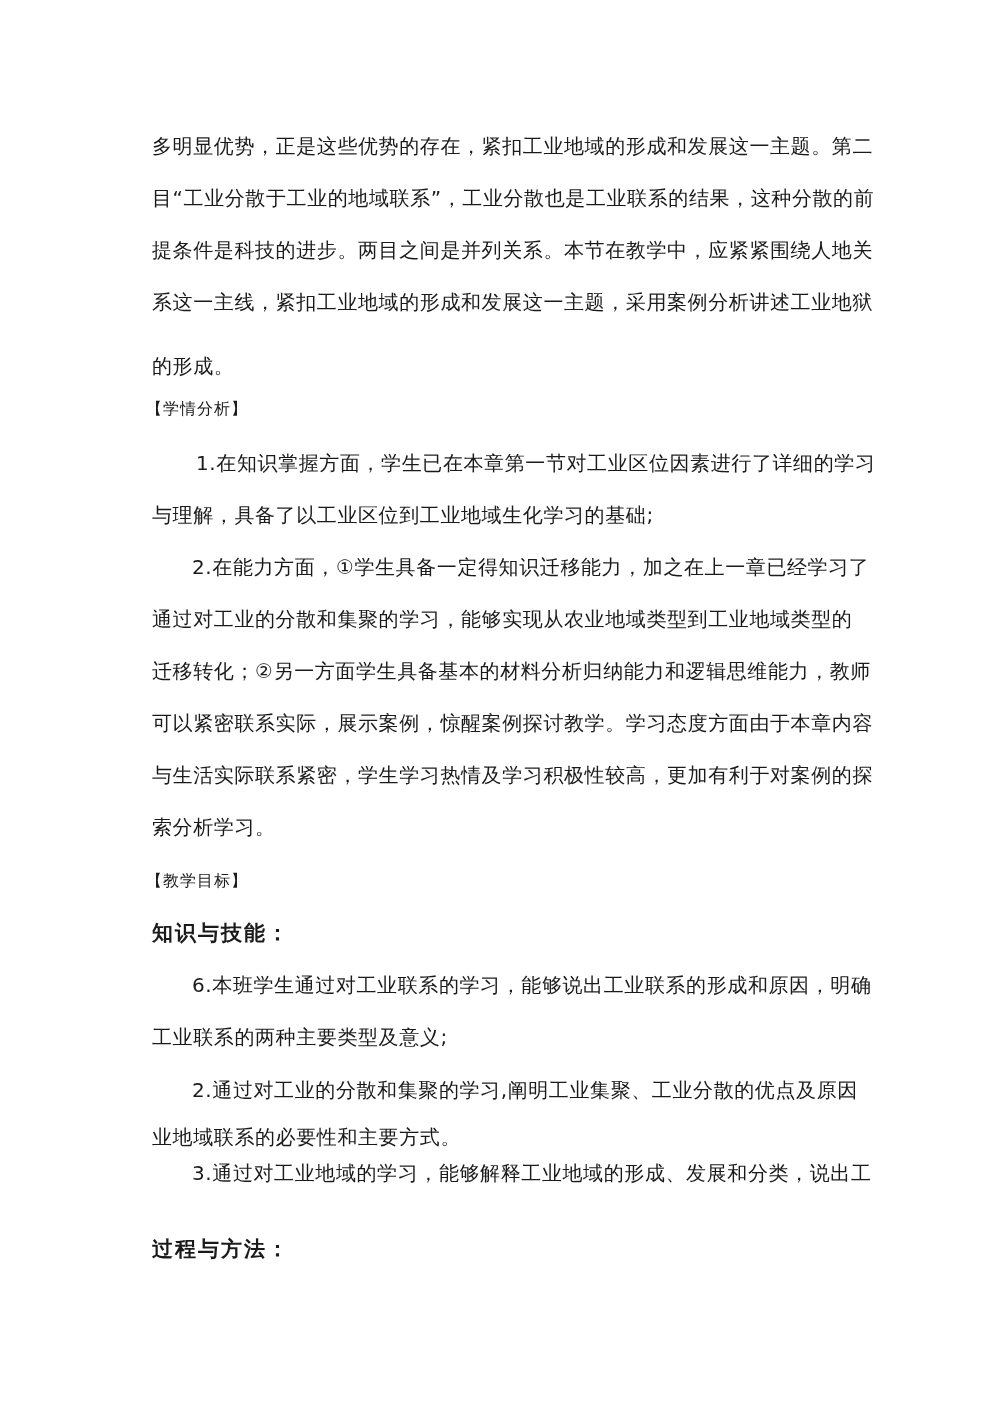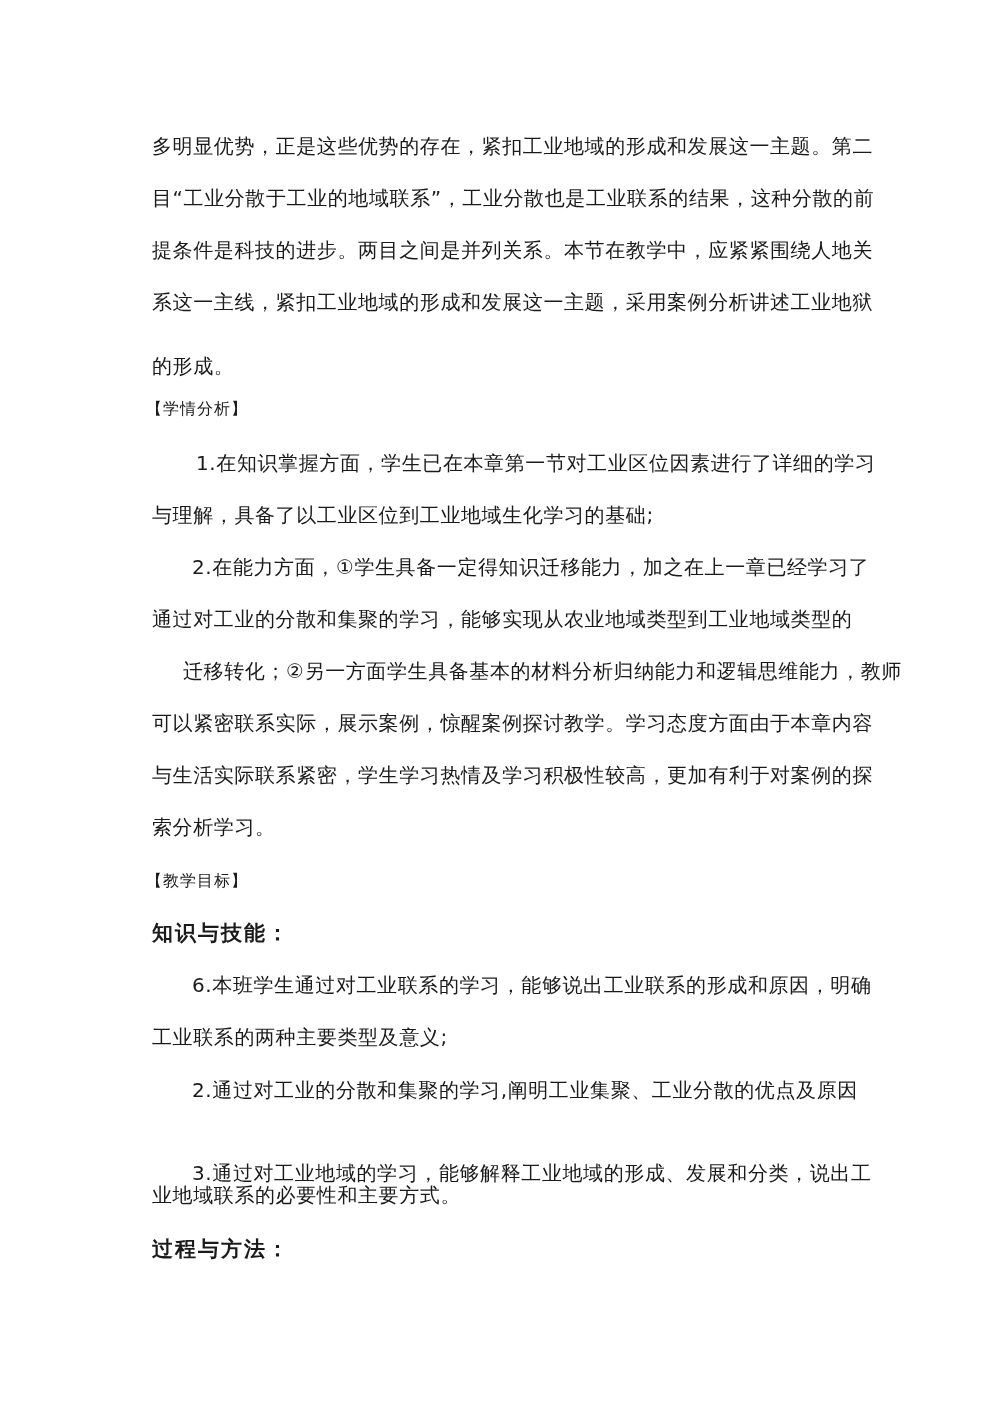--- a/index.html
+++ b/index.html
@@ -55,32 +55,32 @@
   <div class="line" style="top:289px;">系这一主线，紧扣工业地域的形成和发展这一主题，采用案例分析讲述工业地狱</div>
   <div class="line" style="top:341px;margin-top:12px;">的形成。</div>
 
   <div class="line heading" style="top:396px;">【学情分析】</div>
 
   <div class="line indent1" style="top:450px;">1.在知识掌握方面，学生已在本章第一节对工业区位因素进行了详细的学习</div>
   <div class="line" style="top:502px;">与理解，具备了以工业区位到工业地域生化学习的基础;</div>
 
   <div class="line indent" style="top:554px;">2.在能力方面，①学生具备一定得知识迁移能力，加之在上一章已经学习了</div>
   <div class="line" style="top:606px;">通过对工业的分散和集聚的学习，能够实现从农业地域类型到工业地域类型的</div>
-  <div class="line" style="top:658px;margin-left:31px;">迁移转化；②另一方面学生具备基本的材料分析归纳能力和逻辑思维能力，教师</div>
+  <div class="line" style="top:658px;">迁移转化；②另一方面学生具备基本的材料分析归纳能力和逻辑思维能力，教师</div>
   <div class="line" style="top:710px;">可以紧密联系实际，展示案例，惊醒案例探讨教学。学习态度方面由于本章内容</div>
   <div class="line" style="top:762px;">与生活实际联系紧密，学生学习热情及学习积极性较高，更加有利于对案例的探</div>
   <div class="line" style="top:814px;">索分析学习。</div>
 
   <div class="line heading" style="top:868px;">【教学目标】</div>
 
   <div class="line subheading" style="top:920px;text-align:right;">知识与技能：</div>
 
   <div class="line indent" style="top:972px;">6.本班学生通过对工业联系的学习，能够说出工业联系的形成和原因，明确</div>
   <div class="line" style="top:1024px;">工业联系的两种主要类型及意义;</div>
 
   <div class="line indent" style="top:1077px;">2.通过对工业的分散和集聚的学习,阐明工业集聚、工业分散的优点及原因</div>
 
   <div class="line indent" style="top:1160px;">3.通过对工业地域的学习，能够解释工业地域的形成、发展和分类，说出工</div>
-  <div class="line" style="top:1182px;text-align:center;">业地域联系的必要性和主要方式。</div>
+  <div class="line" style="top:1124px;text-align:center;">业地域联系的必要性和主要方式。</div>
 
   <div class="line subheading" style="top:1236px;">过程与方法：</div>
 
 </div>
 
 </body></html>

